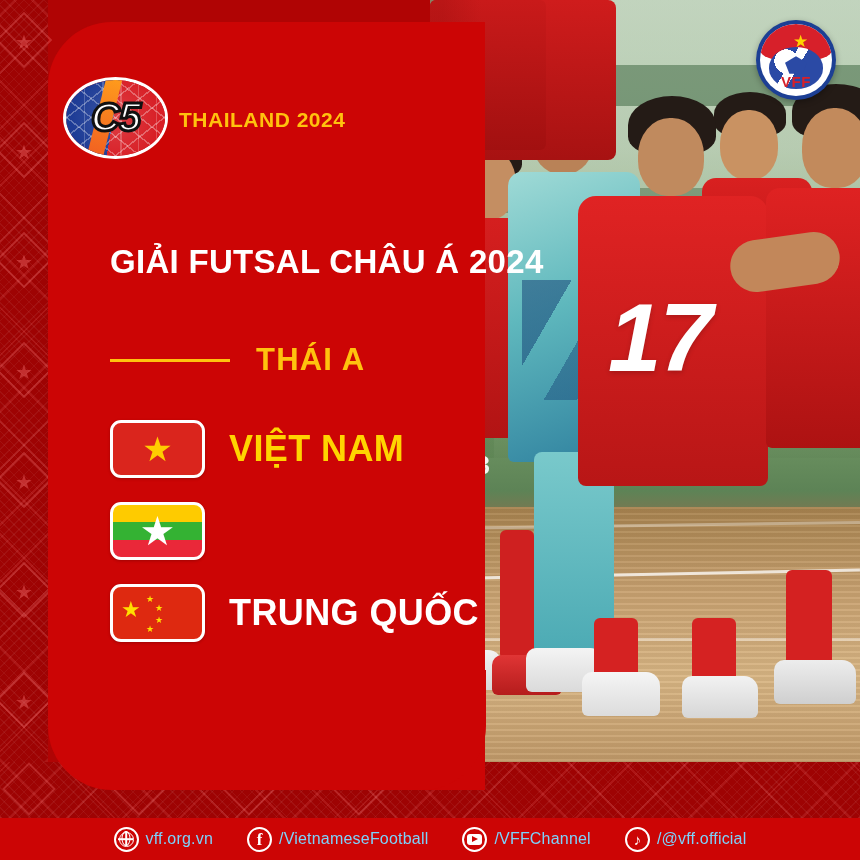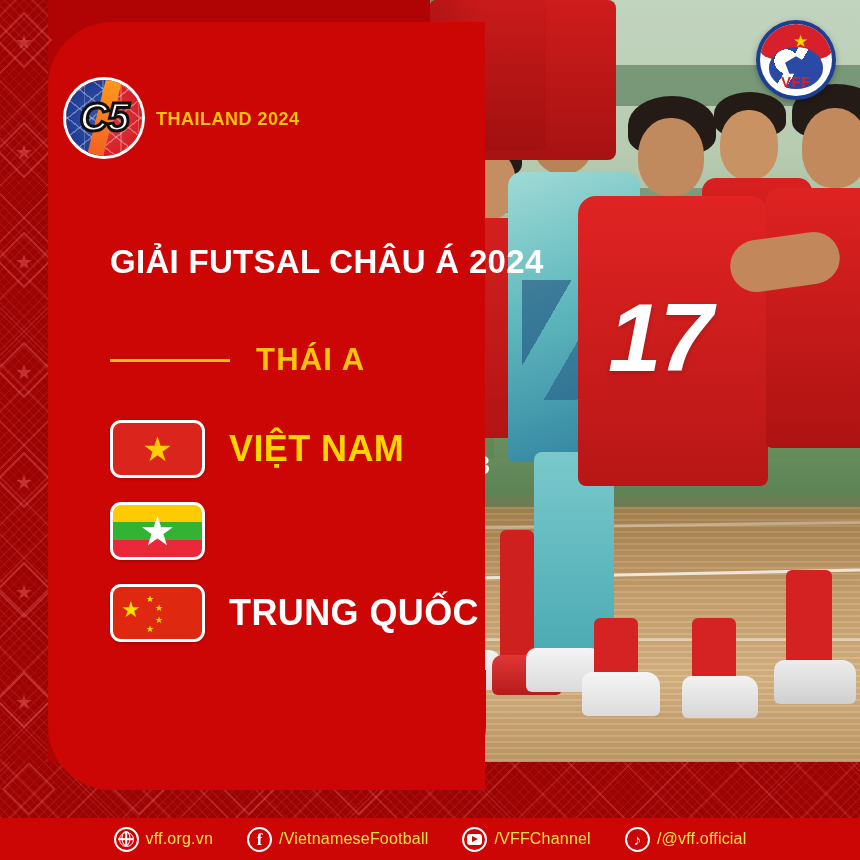--- a/index.html
+++ b/index.html
@@ -138,21 +138,21 @@
   }
   .card::after {
     content:""; position:absolute; right:-1px; bottom:0; width:120px; height:120px;
     background:#CC0505;
     border-bottom-right-radius:64px;
   }
 
   
   .logo-row { position:absolute; left:18px; top:58px; display:flex; align-items:center; gap:14px; }
   .afc-badge {
-    position:relative; width:76px; height:76px; border-radius:50%;
+    position:relative; width:99px; height:76px; border-radius:50%;
     background:
       radial-gradient(circle at 50% 50%, rgba(255,255,255,.14), rgba(0,0,0,0) 70%),
       linear-gradient(100deg,#1e3c96 0 48%,#d81f26 48% 100%);
     box-shadow:0 0 0 3px #fff;
     overflow:hidden;
   }
   .afc-badge .net {
     position:absolute; inset:0; border-radius:50%;
     background-image:
       repeating-linear-gradient(38deg, rgba(255,255,255,.30) 0 1.5px, rgba(0,0,0,0) 1.5px 15px),
@@ -167,21 +167,21 @@
     position:absolute; inset:0; display:flex; align-items:center; justify-content:center;
     font-size:40px; font-weight:700; font-style:italic; color:#fff;
     -webkit-text-stroke:3px #111; letter-spacing:-1px; padding-bottom:2px;
   }
   .afc-text { display:flex; flex-direction:column; gap:1px; }
   .afc-l1, .afc-l2 {
     color:#fff; font-weight:700; font-size:30px; line-height:.98; letter-spacing:-.5px;
   }
   .afc-l2 { position:relative; }
   .afc-tm { position:absolute; right:-12px; top:-2px; font-size:11px; font-weight:700; }
-  .afc-l3 { color:#FFC20E; font-weight:700; font-size:18px; letter-spacing:.5px; margin-top:3px; }
+  .afc-l3 { color:#FFC20E; font-weight:700; font-size:21px; letter-spacing:.5px; margin-top:3px; }
 
   
   .h-sub {
     position:absolute; left:62px; top:185px; color:#fff;
     font-size:29px; font-weight:400; letter-spacing:1.6px; white-space:nowrap;
   }
   .h-main {
     position:absolute; left:62px; top:221px; color:#fff;
     font-size:33px; font-weight:700; letter-spacing:.3px; white-space:nowrap;
   }
@@ -254,21 +254,21 @@
   
   .footer {
     position:absolute; left:0; top:818px; width:860px; height:42px;
     background:#CC0505; display:flex; align-items:center; justify-content:center; gap:34px;
   }
   .f-item { display:flex; align-items:center; gap:7px; }
   .f-ic {
     width:25px; height:25px; border-radius:50%; border:2px solid #fff;
     display:flex; align-items:center; justify-content:center; flex:none; position:relative;
   }
-  .f-label { color:#fde047; font-size:16px; letter-spacing:.2px; white-space:nowrap; }
+  .f-label { color:#7dd3fc; font-size:16px; letter-spacing:.2px; white-space:nowrap; }
   .globe { width:15px; height:15px; border-radius:50%; border:1.6px solid #fff; position:relative; }
   .globe::before { content:""; position:absolute; left:50%; top:-1.6px; width:1.6px; height:15px;
     background:#fff; transform:translateX(-50%); }
   .globe::after { content:""; position:absolute; top:50%; left:-1.6px; width:15px; height:1.6px;
     background:#fff; transform:translateY(-50%); }
   .globe i { position:absolute; left:50%; top:-1.6px; width:9px; height:15px; border:1.6px solid #fff;
     border-radius:50%; transform:translateX(-50%); }
   .fbk { color:#fff; font-size:17px; font-weight:700; line-height:1; font-family:"Liberation Serif",serif; }
   .yt { width:15px; height:11px; background:#fff; border-radius:3px; position:relative; }
   .yt::after { content:""; position:absolute; left:5px; top:2.6px;

